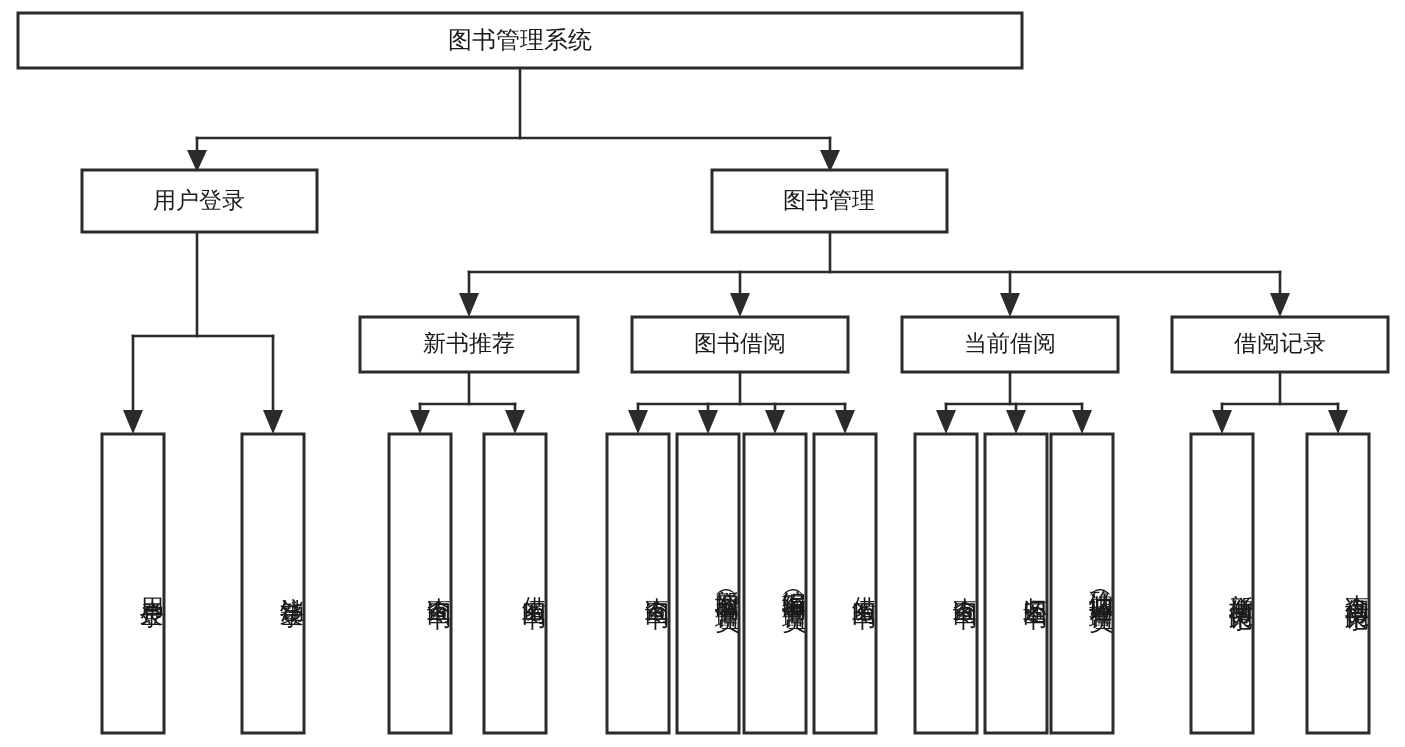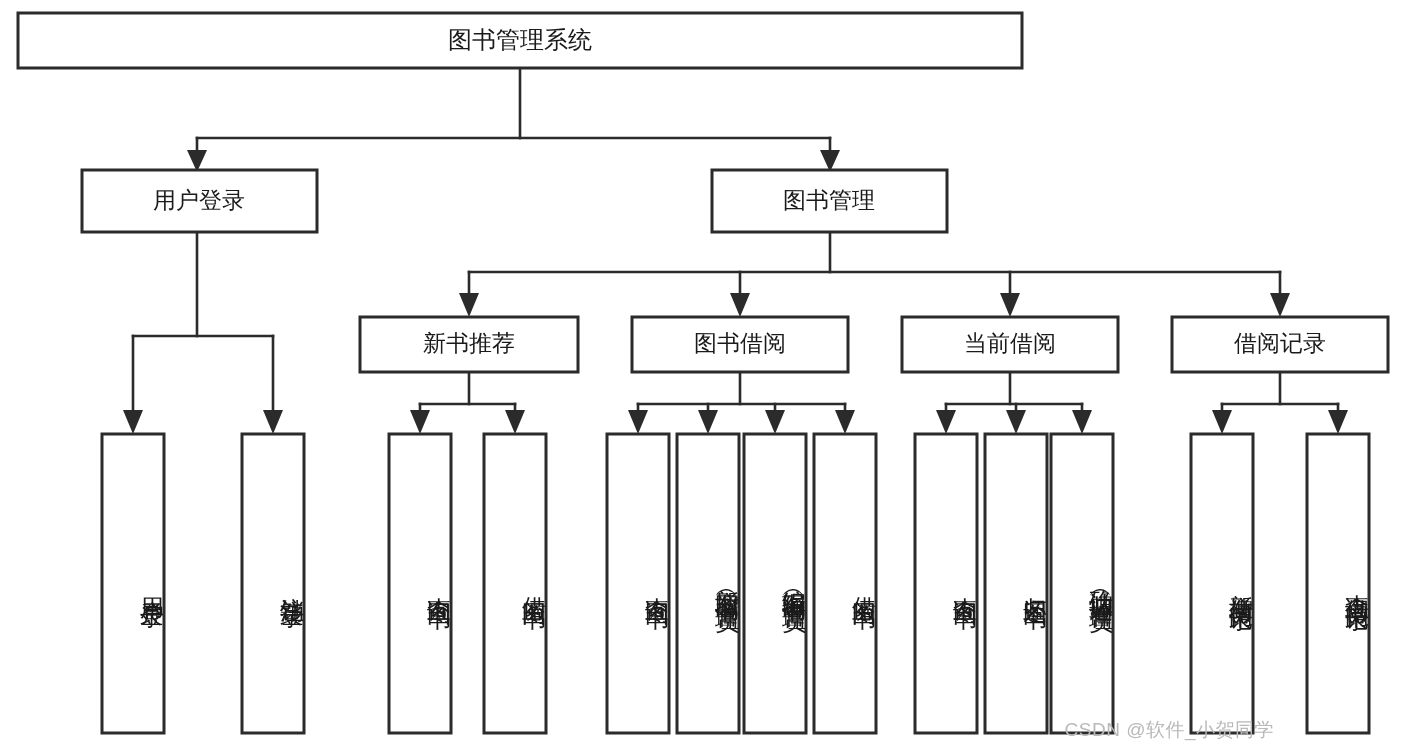--- a/index.html
+++ b/index.html
@@ -199,14 +199,13 @@
   <div class="leaf-label" style="left:744px; top:434px; width:62px; height:299px;">编辑图书（管理员）</div>
   <div class="leaf-label" style="left:814px; top:434px; width:62px; height:299px;">借阅图书</div>
 
   <div class="leaf-label" style="left:915px; top:434px; width:62px; height:299px;">查询图书</div>
   <div class="leaf-label" style="left:985px; top:434px; width:62px; height:299px;">归还图书</div>
   <div class="leaf-label" style="left:1051px; top:434px; width:62px; height:299px;">确认归还（管理员）</div>
 
   <div class="leaf-label" style="left:1191px; top:434px; width:62px; height:299px;">新增借阅记录</div>
   <div class="leaf-label" style="left:1307px; top:434px; width:62px; height:299px;">查询借阅记录</div>
 
-  <div id="watermark">CSDN @软件_小贺同学</div>
 </div>
 
 </body></html>

